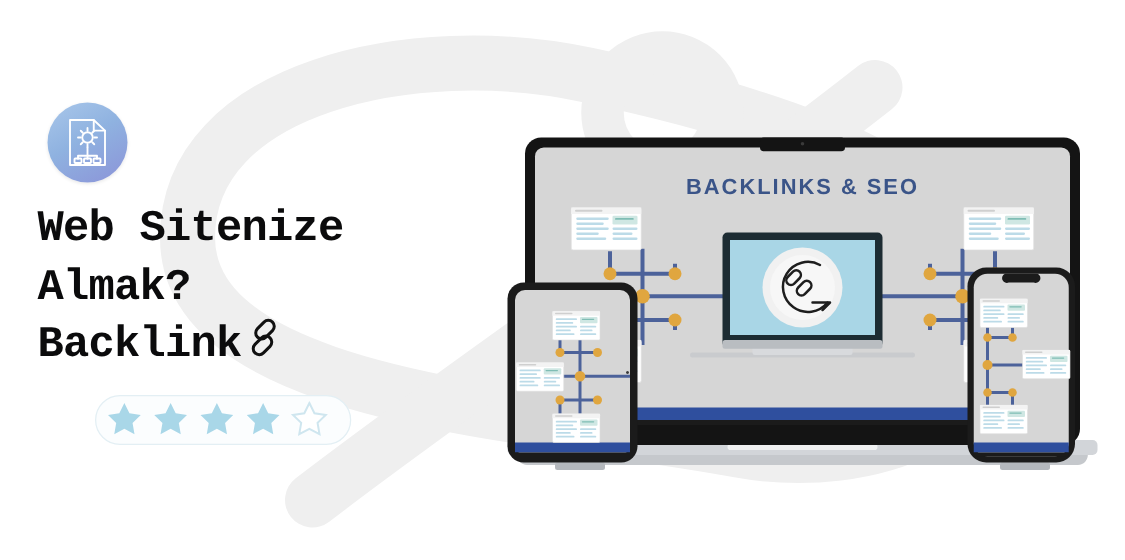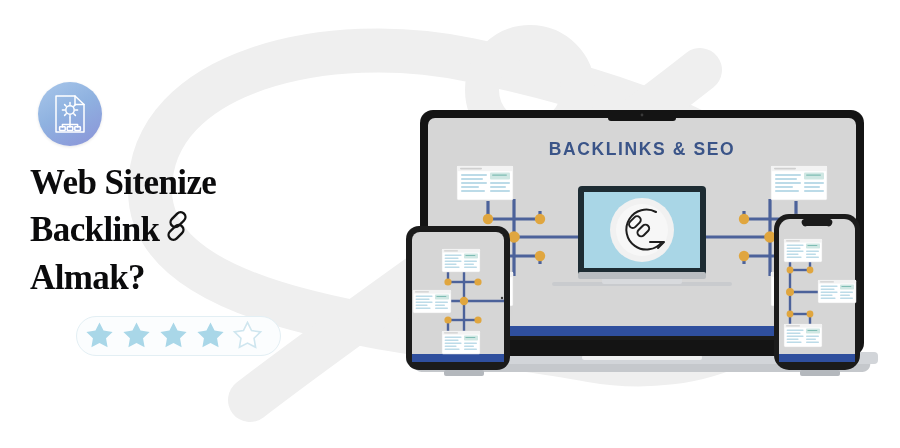--- a/index.html
+++ b/index.html
@@ -24,21 +24,21 @@
     margin-left:8px;
   }
 
   .headline{
     margin:14px 0 0 0;padding:0;
     color:#0b0b0c;
     font-weight:bold;
     font-size:35px;
     line-height:1.33;
     letter-spacing:-0.6px;
-    font-family:Liberation Serif, serif;
+    font-family:Liberation Mono, monospace;
   }
   .headline .ln{display:block;white-space:nowrap;}
   .chain-emoji{
     display:inline-block;vertical-align:-2px;margin-left:1px;
   }
 
   .rating-pill{
     margin-top:14px;margin-left:46px;
     width:205px;height:40px;border-radius:20px;
     background:#fbfdfe;border:1.6px solid #e3eff4;
@@ -85,27 +85,27 @@
           <path d="M18 24 v4.2 M10.4 33 v-2.4 h15.2 v2.4 M18 28.2 v4.8"></path>
           <rect x="7.6" y="32.8" width="5.6" height="3.6" rx="0.6"></rect>
           <rect x="15.2" y="32.8" width="5.6" height="3.6" rx="0.6"></rect>
           <rect x="22.8" y="32.8" width="5.6" height="3.6" rx="0.6"></rect>
         </g>
       </svg>
     </div>
 
     <h1 class="headline">
       <span class="ln">Web Sitenize</span>
+      <span class="ln">Almak?</span>
       <span class="ln"><span>Backlink</span><span class="chain-emoji"><svg width="34" height="34" viewBox="0 0 34 34" xmlns="http://www.w3.org/2000/svg" aria-hidden="true">
               <g fill="none" stroke="#111111" stroke-width="2.4" stroke-linecap="round" stroke-linejoin="round">
                 <rect x="13.2" y="2.2" width="9.6" height="17" rx="4.8" transform="rotate(45 18 10.7)"></rect>
                 <rect x="11.2" y="14.8" width="9.6" height="17" rx="4.8" transform="rotate(45 16 23.3)"></rect>
               </g>
             </svg></span></span>
-      <span class="ln">Almak?</span>
     </h1>
 
     <div class="rating-pill">
       <svg width="196" height="30" viewBox="0 0 196 30" xmlns="http://www.w3.org/2000/svg" aria-hidden="true">
         <defs>
           <path id="st" d="M14.5 1.4 l4.05 8.2 9.05 1.32 -6.55 6.38 1.55 9.0 -8.1 -4.26 -8.1 4.26 1.55 -9.0 -6.55 -6.38 9.05 -1.32 Z"></path>
         </defs>
         <g>
           <use href="#st" x="4" y="0" fill="#a9d7e8"></use>
           <use href="#st" x="41" y="0" fill="#a9d7e8"></use>

